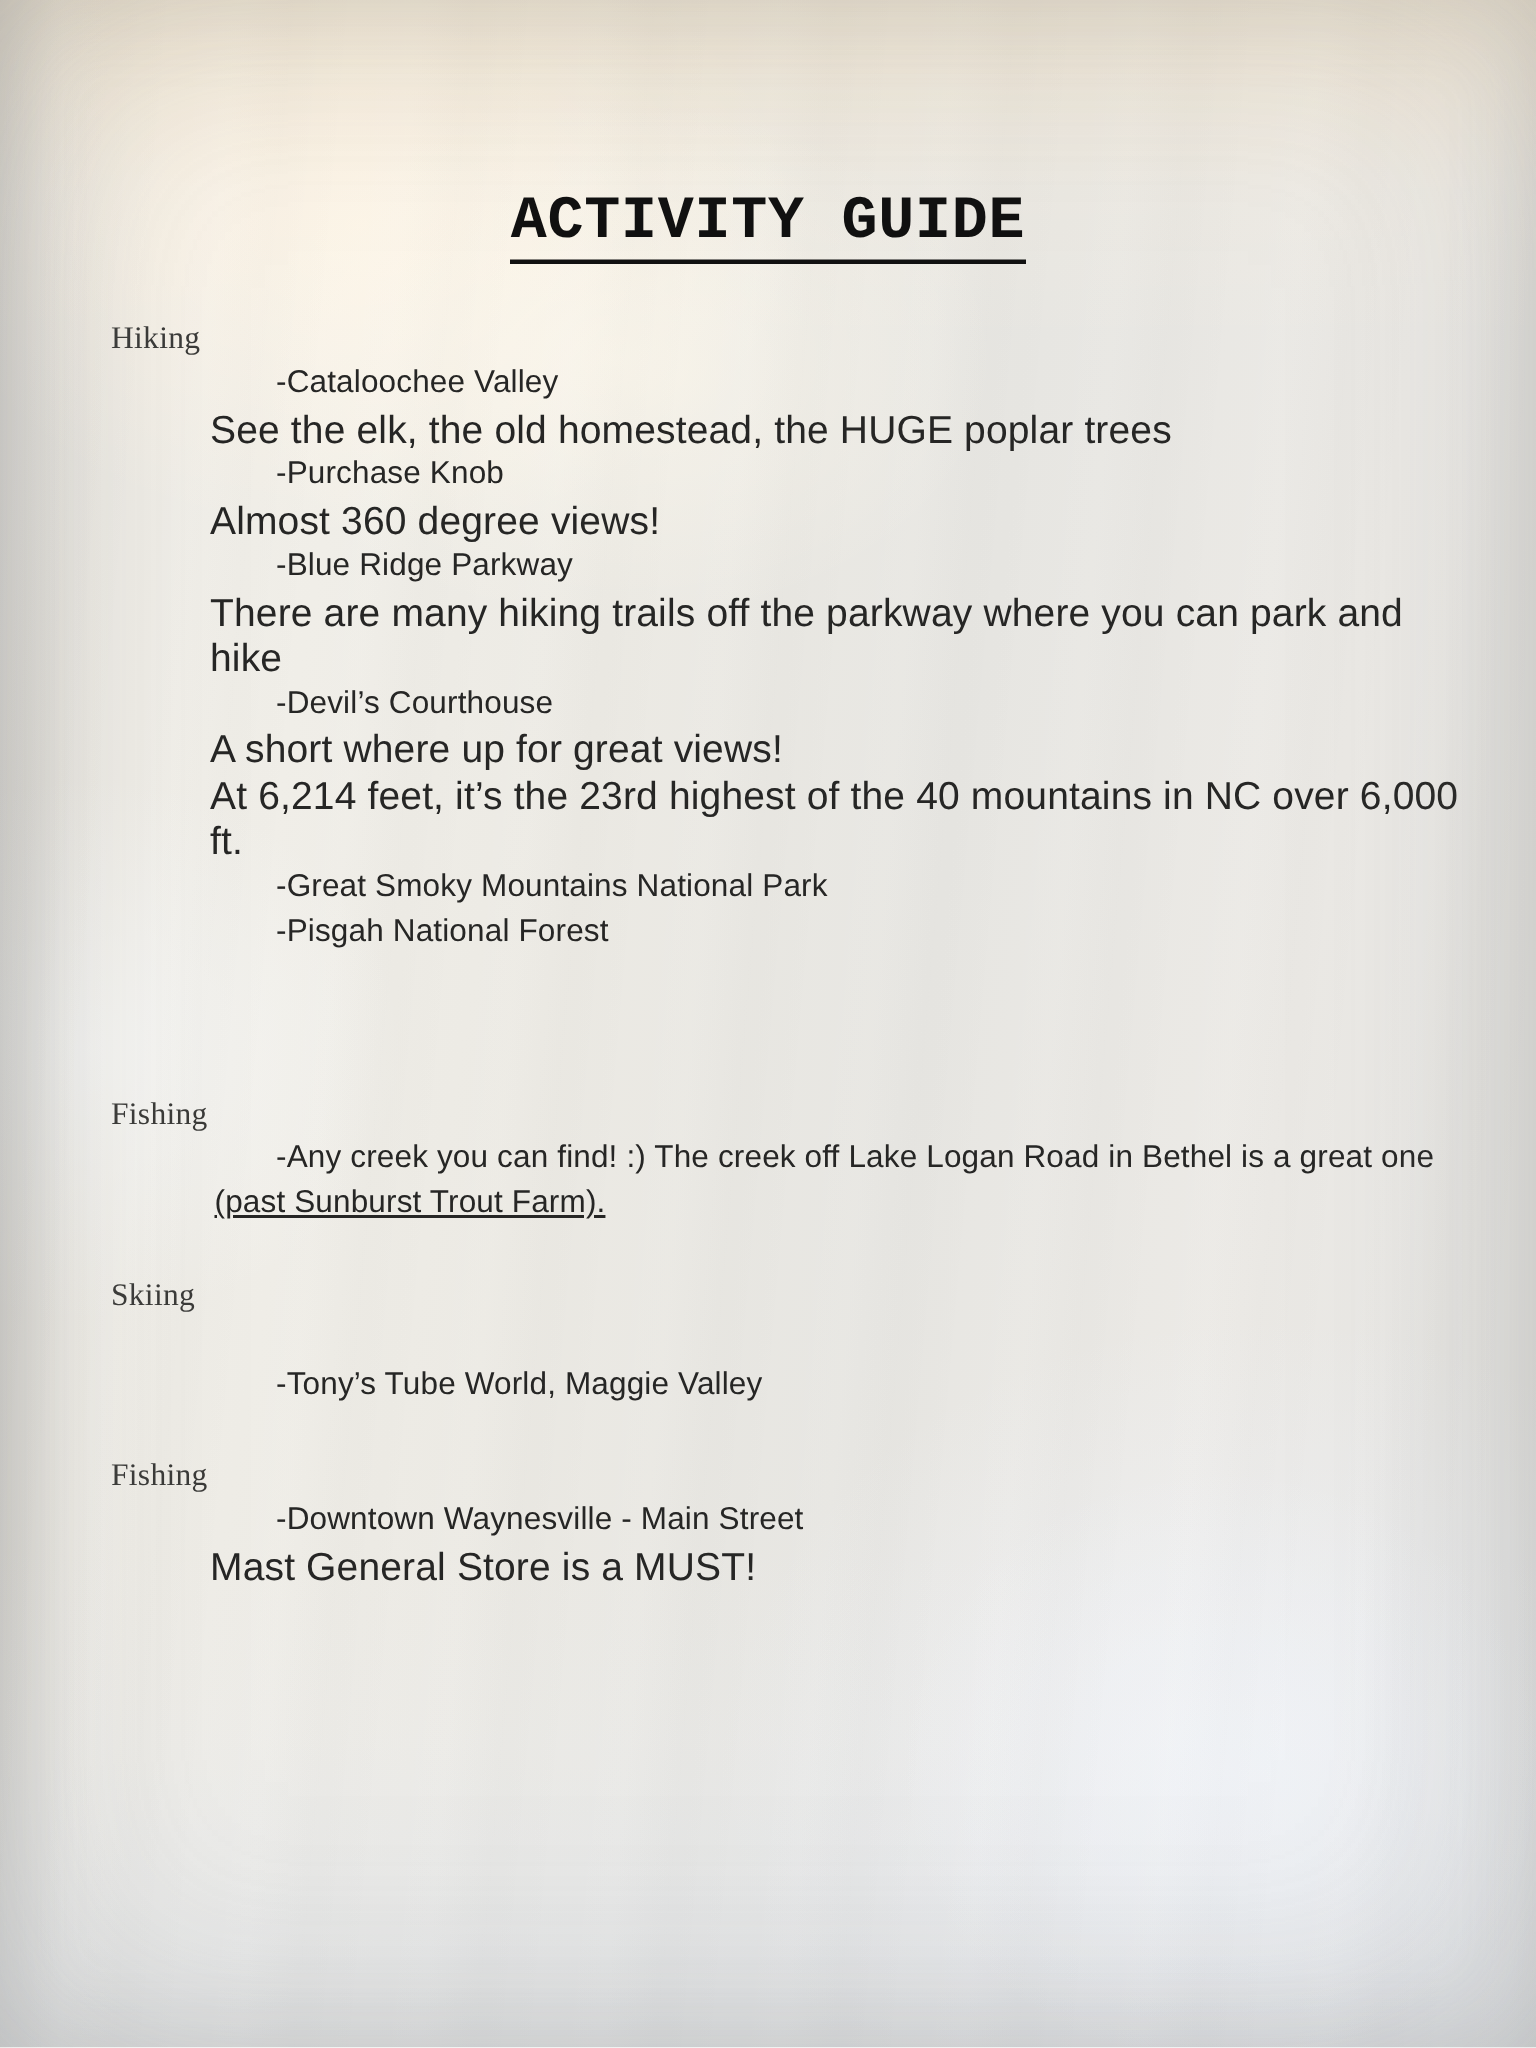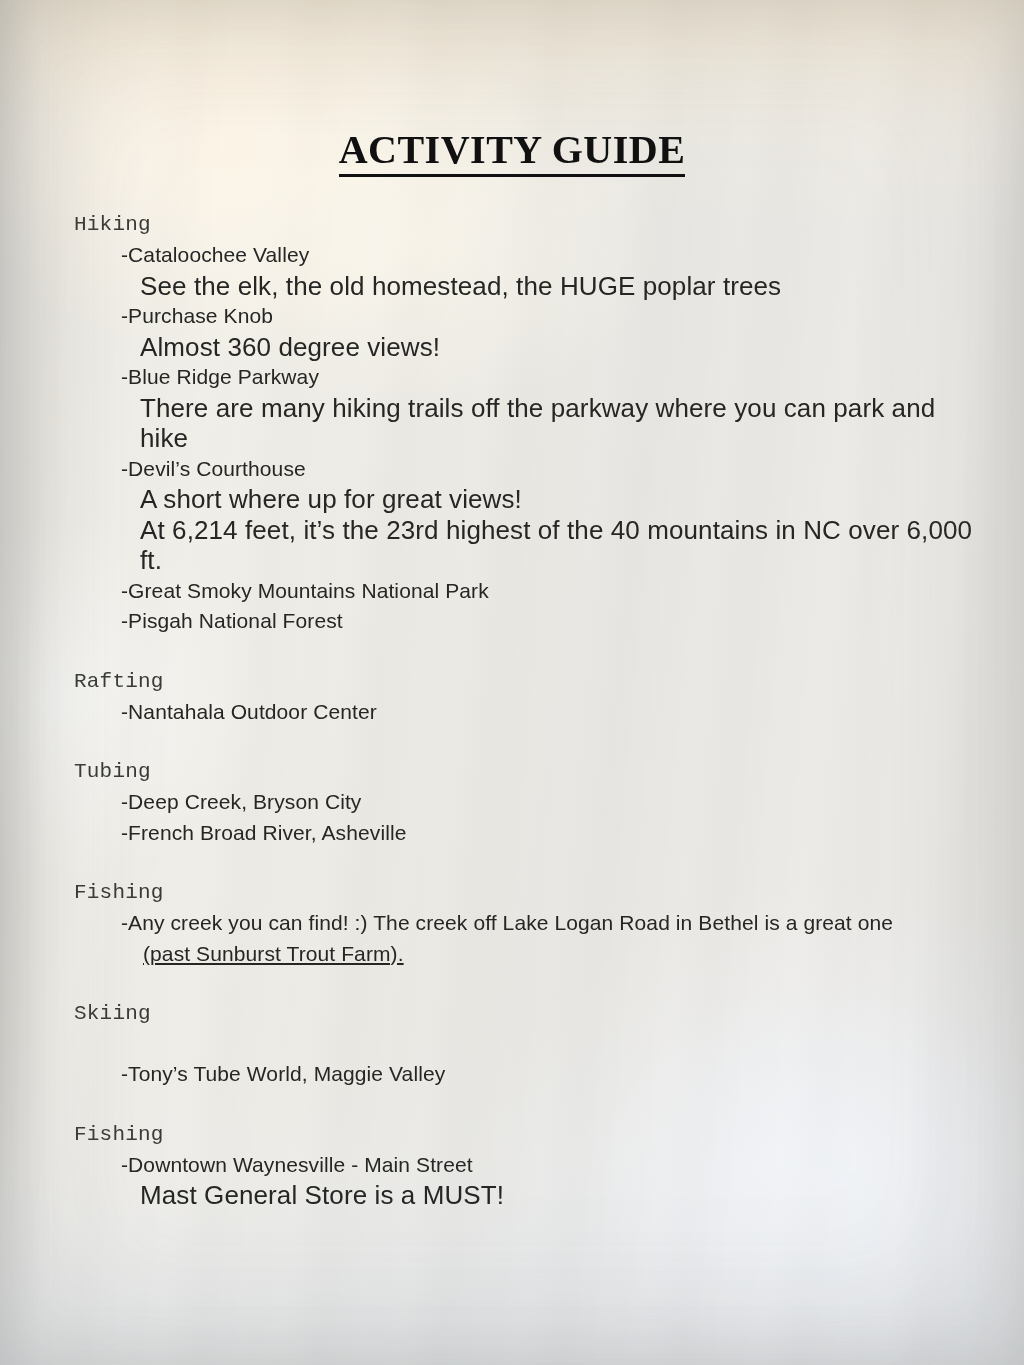--- a/index.html
+++ b/index.html
@@ -65,21 +65,21 @@
     width: 1024px;
     height: 1365px;
   }
 
   .doc-title {
     position: absolute;
     left: 0;
     top: 126px;
     width: 1024px;
     text-align: center;
-    font-family: Liberation Serif, serif;
+    font-family: Liberation Mono, monospace;
     font-weight: bold;
     font-size: 40px;
     letter-spacing: 0.5px;
     color: #111111;
   }
   .doc-title span {
     border-bottom: 3px solid #111111;
     padding-bottom: 2px;
   }
 
@@ -87,32 +87,32 @@
     position: absolute;
     left: 74px;
     top: 210px;
     width: 900px;
   }
 
   .section { margin-bottom: 0; }
   .section-gap { height: 30px; }
 
   .heading {
-    font-family: Liberation Mono, monospace;
+    font-family: Liberation Serif, serif;
     font-size: 21px;
     color: #3a3a38;
     line-height: 30px;
     letter-spacing: 0.2px;
   }
   .item {
     font-family: "Liberation Sans", sans-serif;
     font-size: 21px;
     color: #262625;
     line-height: 30.5px;
-    margin-left: 47px;
+    margin-left: 110px;
     letter-spacing: 0.1px;
   }
   .sub {
     font-family: "Liberation Sans", sans-serif;
     font-size: 26px;
     color: #262625;
     line-height: 30.5px;
     margin-left: 66px;
     letter-spacing: 0.1px;
   }
@@ -148,32 +148,23 @@
         <div class="sub">There are many hiking trails off the parkway where you can park and hike</div>
         <div class="item">-Devil’s Courthouse</div>
         <div class="sub">A short where up for great views!</div>
         <div class="sub">At 6,214 feet, it’s the 23rd highest of the 40 mountains in NC over 6,000 ft.</div>
         <div class="item">-Great Smoky Mountains National Park</div>
         <div class="item">-Pisgah National Forest</div>
       </div>
 
       <div class="section-gap"></div>
 
-      <div class="section">
-        <div class="heading">Rafting</div>
-        <div class="item">-Nantahala Outdoor Center</div>
-      </div>
 
       <div class="section-gap"></div>
 
-      <div class="section">
-        <div class="heading">Tubing</div>
-        <div class="item">-Deep Creek, Bryson City</div>
-        <div class="item">-French Broad River, Asheville</div>
-      </div>
 
       <div class="section-gap"></div>
 
       <div class="section">
         <div class="heading">Fishing</div>
         <div class="item">-Any creek you can find! :)  The creek off Lake Logan Road in Bethel is a great one</div>
         <div class="item wrap">(past Sunburst Trout Farm).</div>
       </div>
 
       <div class="section-gap"></div>

